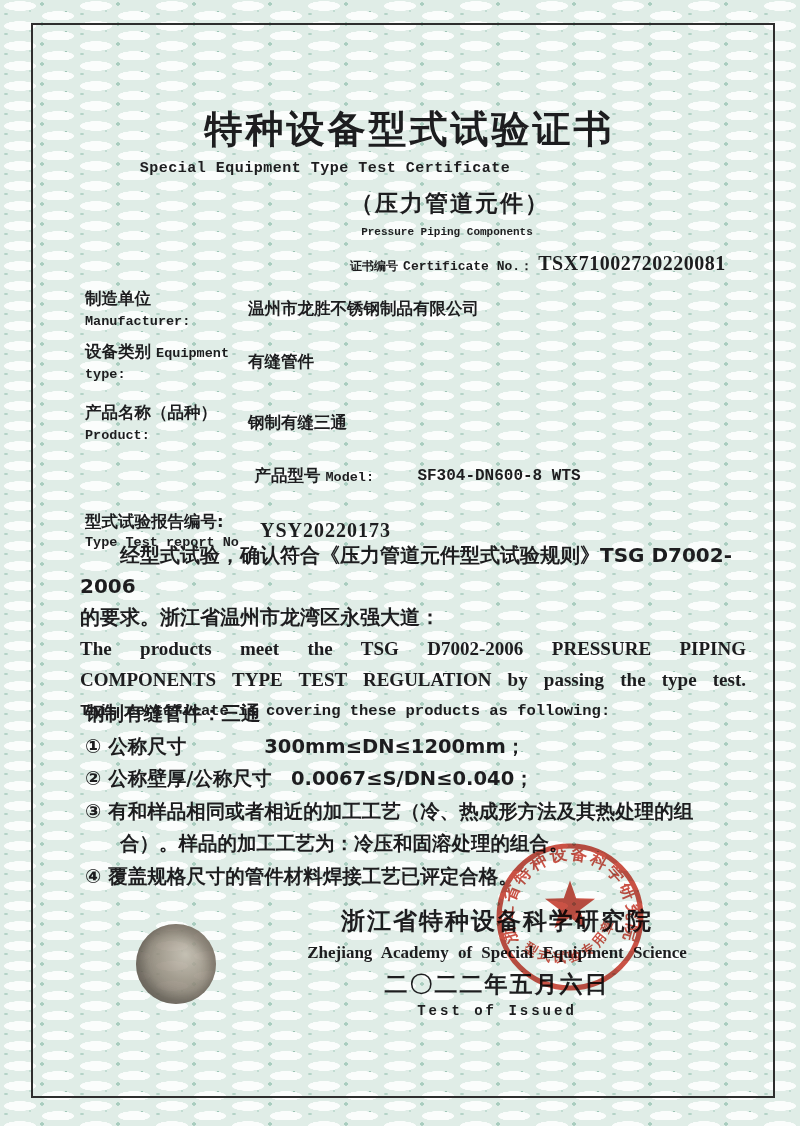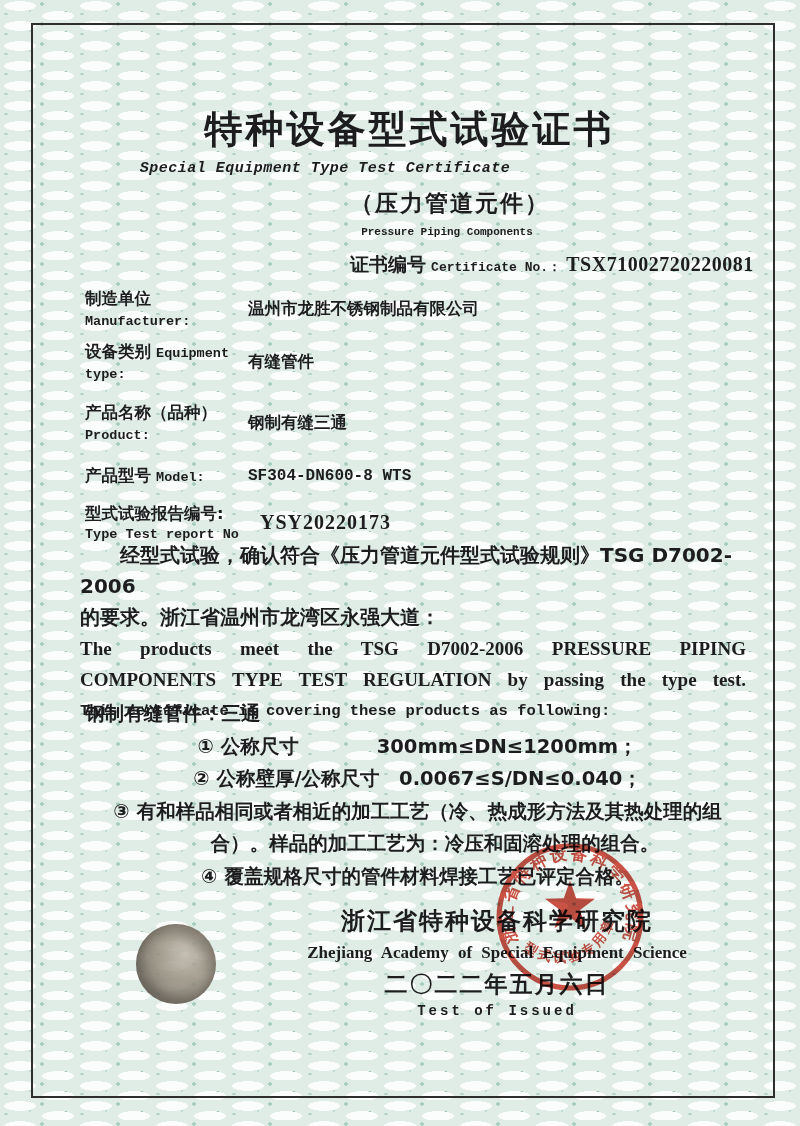--- a/index.html
+++ b/index.html
@@ -23,55 +23,55 @@
   }
   .border-frame{
     position:absolute;left:31px;top:23px;width:744px;height:1075px;
     border:2px solid #2e2e2e;box-sizing:border-box;pointer-events:none;
   }
   .abs{position:absolute;}
   .center{text-align:center;}
   .mono{font-family:"Liberation Mono","DejaVu Sans Mono",monospace;}
 
   .title-zh{left:31px;width:757px;top:104px;font-size:38px;font-weight:700;letter-spacing:3px;}
-  .title-en{left:31px;width:588px;top:160px;font-size:15px;font-weight:700;letter-spacing:.5px;font-style:italic;}
+  .title-en{left:31px;width:588px;top:160px;font-size:15px;font-weight:700;letter-spacing:.5px;}
   .subtitle-zh{left:31px;width:744px;top:188px;font-size:23px;font-weight:700;letter-spacing:2px;padding-left:47px;}
   .subtitle-en{left:31px;width:744px;top:226px;font-size:11px;font-weight:700;margin-left:44px;}
 
   .certno{left:350px;top:252px;width:390px;white-space:nowrap;}
-  .certno .zh{font-size:19px;font-weight:700;}
+  .certno .zh{font-size:12px;font-weight:700;}
   .certno .en{font-size:13px;font-weight:700;}
   .certno .val{font-size:20px;font-weight:700;font-family:"Liberation Serif","DejaVu Serif",serif;letter-spacing:.5px;}
 
   .fields{left:85px;top:288px;width:665px;}
   .frow{display:flex;align-items:center;margin-bottom:14px;}
   .flabel{width:163px;flex:0 0 163px;}
   .flabel .zh{font-size:16.5px;font-weight:700;}
   .flabel .en{font-size:13.5px;font-weight:700;font-family:"Liberation Mono","DejaVu Sans Mono",monospace;}
   .fvalue{font-size:16.5px;font-weight:700;}
   .fvalue .line{line-height:24px;}
   .row-mfr{margin-bottom:12px;}
   .row-addr{margin-bottom:16px;}
   .row-equip{margin-bottom:20px;}
   .row-prod{margin-bottom:22px;}
-  .row-model{margin-bottom:16px;}
+  .row-model{margin-bottom:24px;justify-content:center;}
   .val-model{font-family:"Liberation Mono","DejaVu Sans Mono",monospace;font-size:16px;}
   .val-report{font-family:"Liberation Serif","DejaVu Serif",serif;font-size:20px;letter-spacing:1px;padding-left:12px;}
   .report-label .zh{font-size:16.5px;}
   .report-label .en{display:block;margin-top:2px;}
 
   .statement{left:80px;top:540px;width:666px;}
   .st-zh{font-size:20px;font-weight:600;line-height:31px;}
   .st-zh.indent{text-indent:2em;}
   .st-en{font-family:"Liberation Serif","DejaVu Serif",serif;font-size:19px;font-weight:700;
          line-height:31px;text-align:justify;text-align-last:justify;}
   .st-mono{font-family:"Liberation Mono","DejaVu Sans Mono",monospace;font-size:15.5px;font-weight:700;line-height:28px;margin-top:2px;}
 
   .products{left:85px;top:698px;width:665px;font-size:19.5px;font-weight:600;line-height:32.5px;}
-  .product-item{padding-left:35px;text-indent:-35px;text-align:center;}
+  .product-item{padding-left:35px;text-indent:-35px;}
 
   .issuer{left:306px;top:905px;width:382px;text-align:center;}
   .issuer-zh{font-size:24px;font-weight:700;letter-spacing:2px;}
   .issuer-en{font-family:"Liberation Serif","DejaVu Serif",serif;font-size:17px;font-weight:700;word-spacing:5px;margin-top:6px;}
   .issuer-date-zh{font-size:23px;font-weight:600;letter-spacing:2px;margin-top:6px;}
   .issuer-date-en{font-family:"Liberation Mono","DejaVu Sans Mono",monospace;font-size:14px;font-weight:700;letter-spacing:3px;margin-top:3px;}
 
   .stamp{left:493px;top:840px;width:154px;height:154px;opacity:.88;mix-blend-mode:multiply;}
   .emboss-blob{
     left:136px;top:924px;width:80px;height:80px;border-radius:50%;

